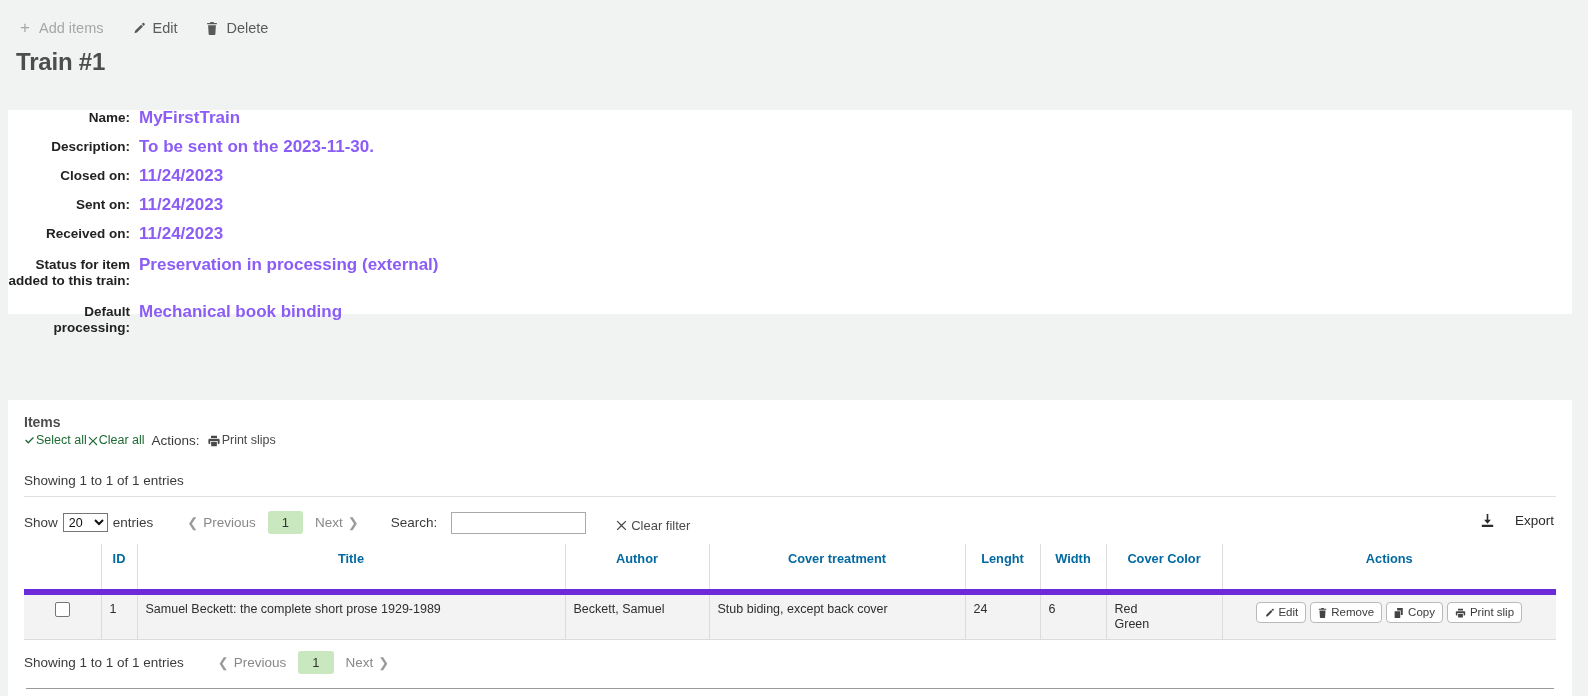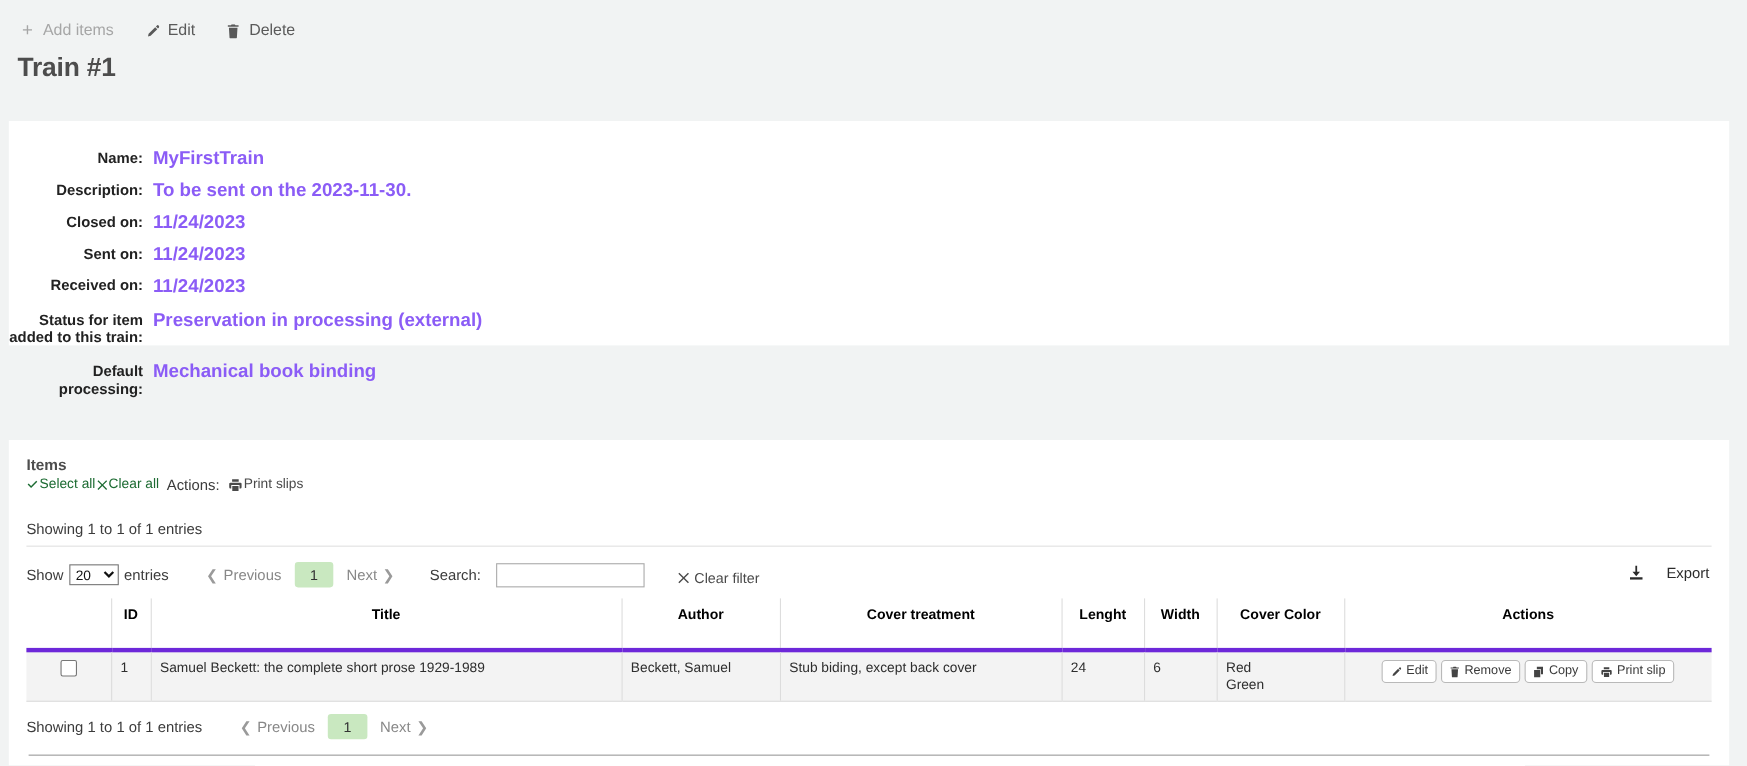--- a/index.html
+++ b/index.html
@@ -70,21 +70,20 @@
   .card {
     position: absolute;
     left: 8px;
     width: 1564px;
     background: #ffffff;
     box-sizing: border-box;
   }
   #detail-card {
     top: 110px;
     height: 204px;
-    padding-top: 26px;
   }
   #items-card {
     top: 400px;
     height: 296px;
     padding: 12px 16px 0 16px;
   }
 
   
   .dl-row {
     display: flex;
@@ -247,24 +246,24 @@
 
   
   table.dt {
     width: 100%;
     border-collapse: collapse;
     table-layout: fixed;
     font-size: 12.5px;
   }
   table.dt thead th {
     font-weight: bold;
-    color: #000000;
+    color: #0369a1;
     font-size: 12.8px;
     padding: 7px 8px 23px 8px;
-    border-bottom: 4px solid #6d28d9;
+    border-bottom: 6px solid #6d28d9;
     border-left: 1px solid #dddddd;
     text-align: center;
     vertical-align: bottom;
     box-sizing: border-box;
   }
   table.dt thead th.no-line { border-left: none; }
   table.dt tbody td {
     padding: 7px 8px;
     border-left: 1px solid #dcdcdc;
     border-bottom: 1px solid #dcdcdc;

